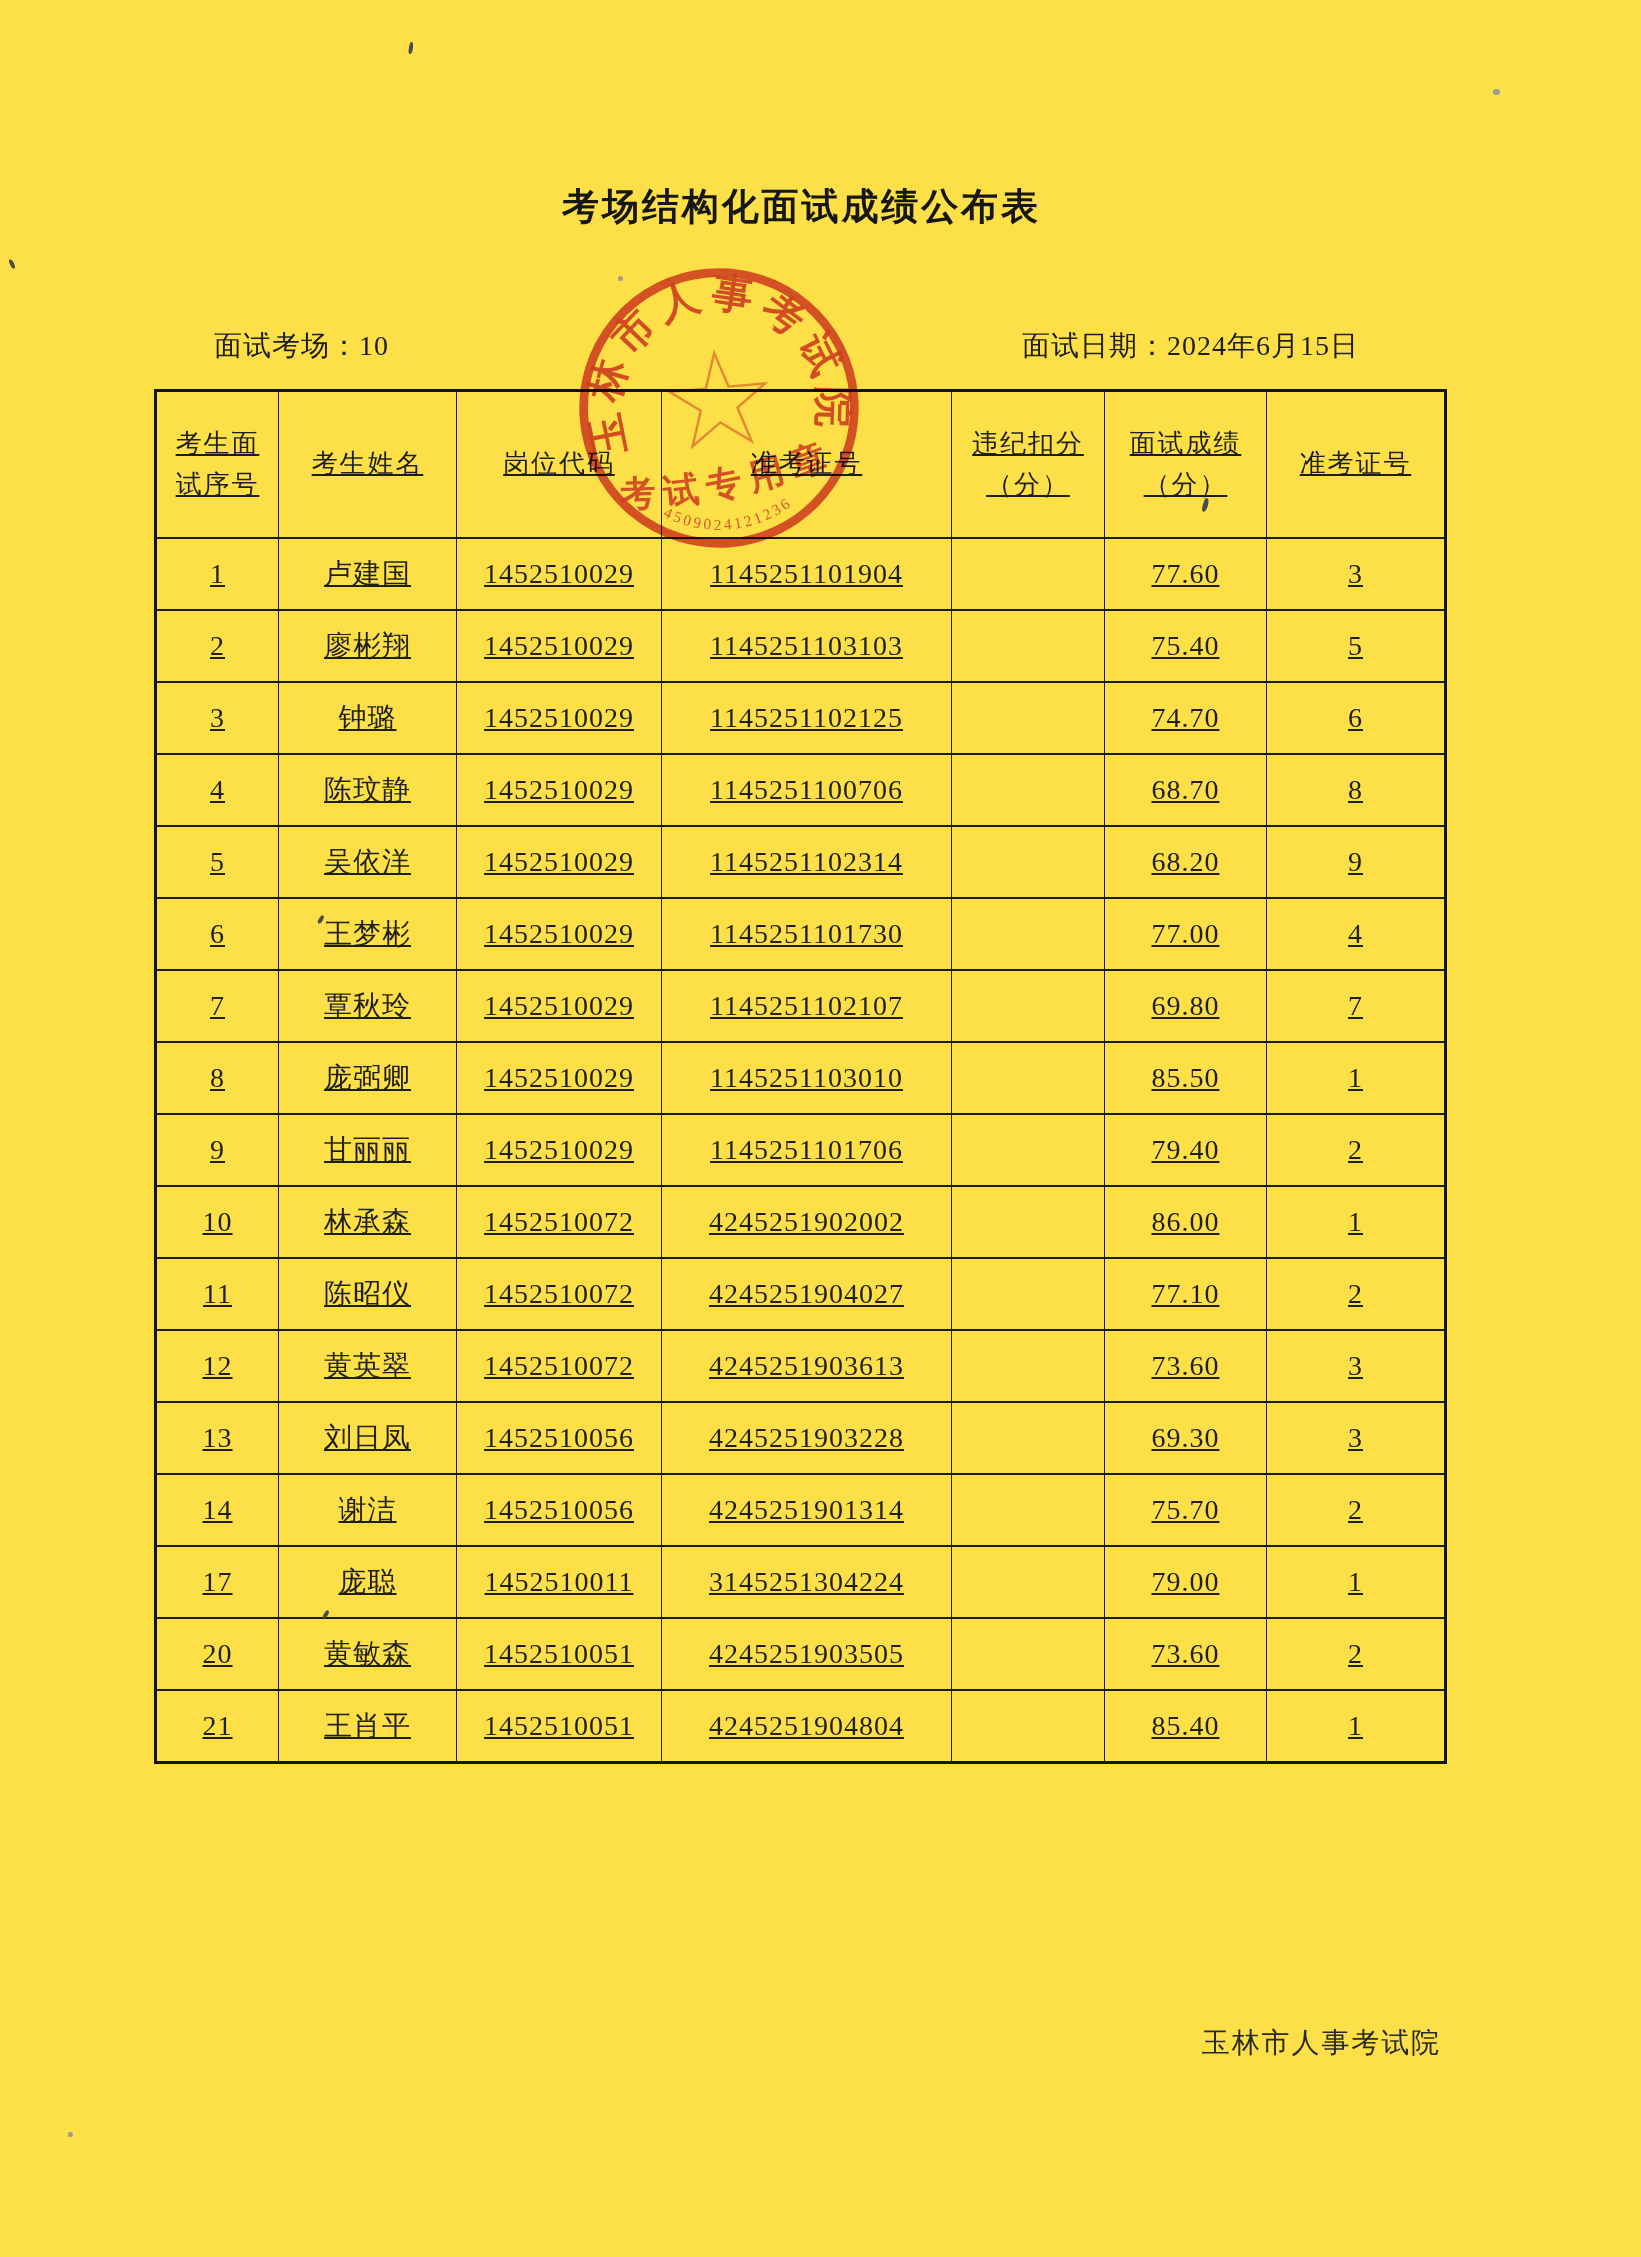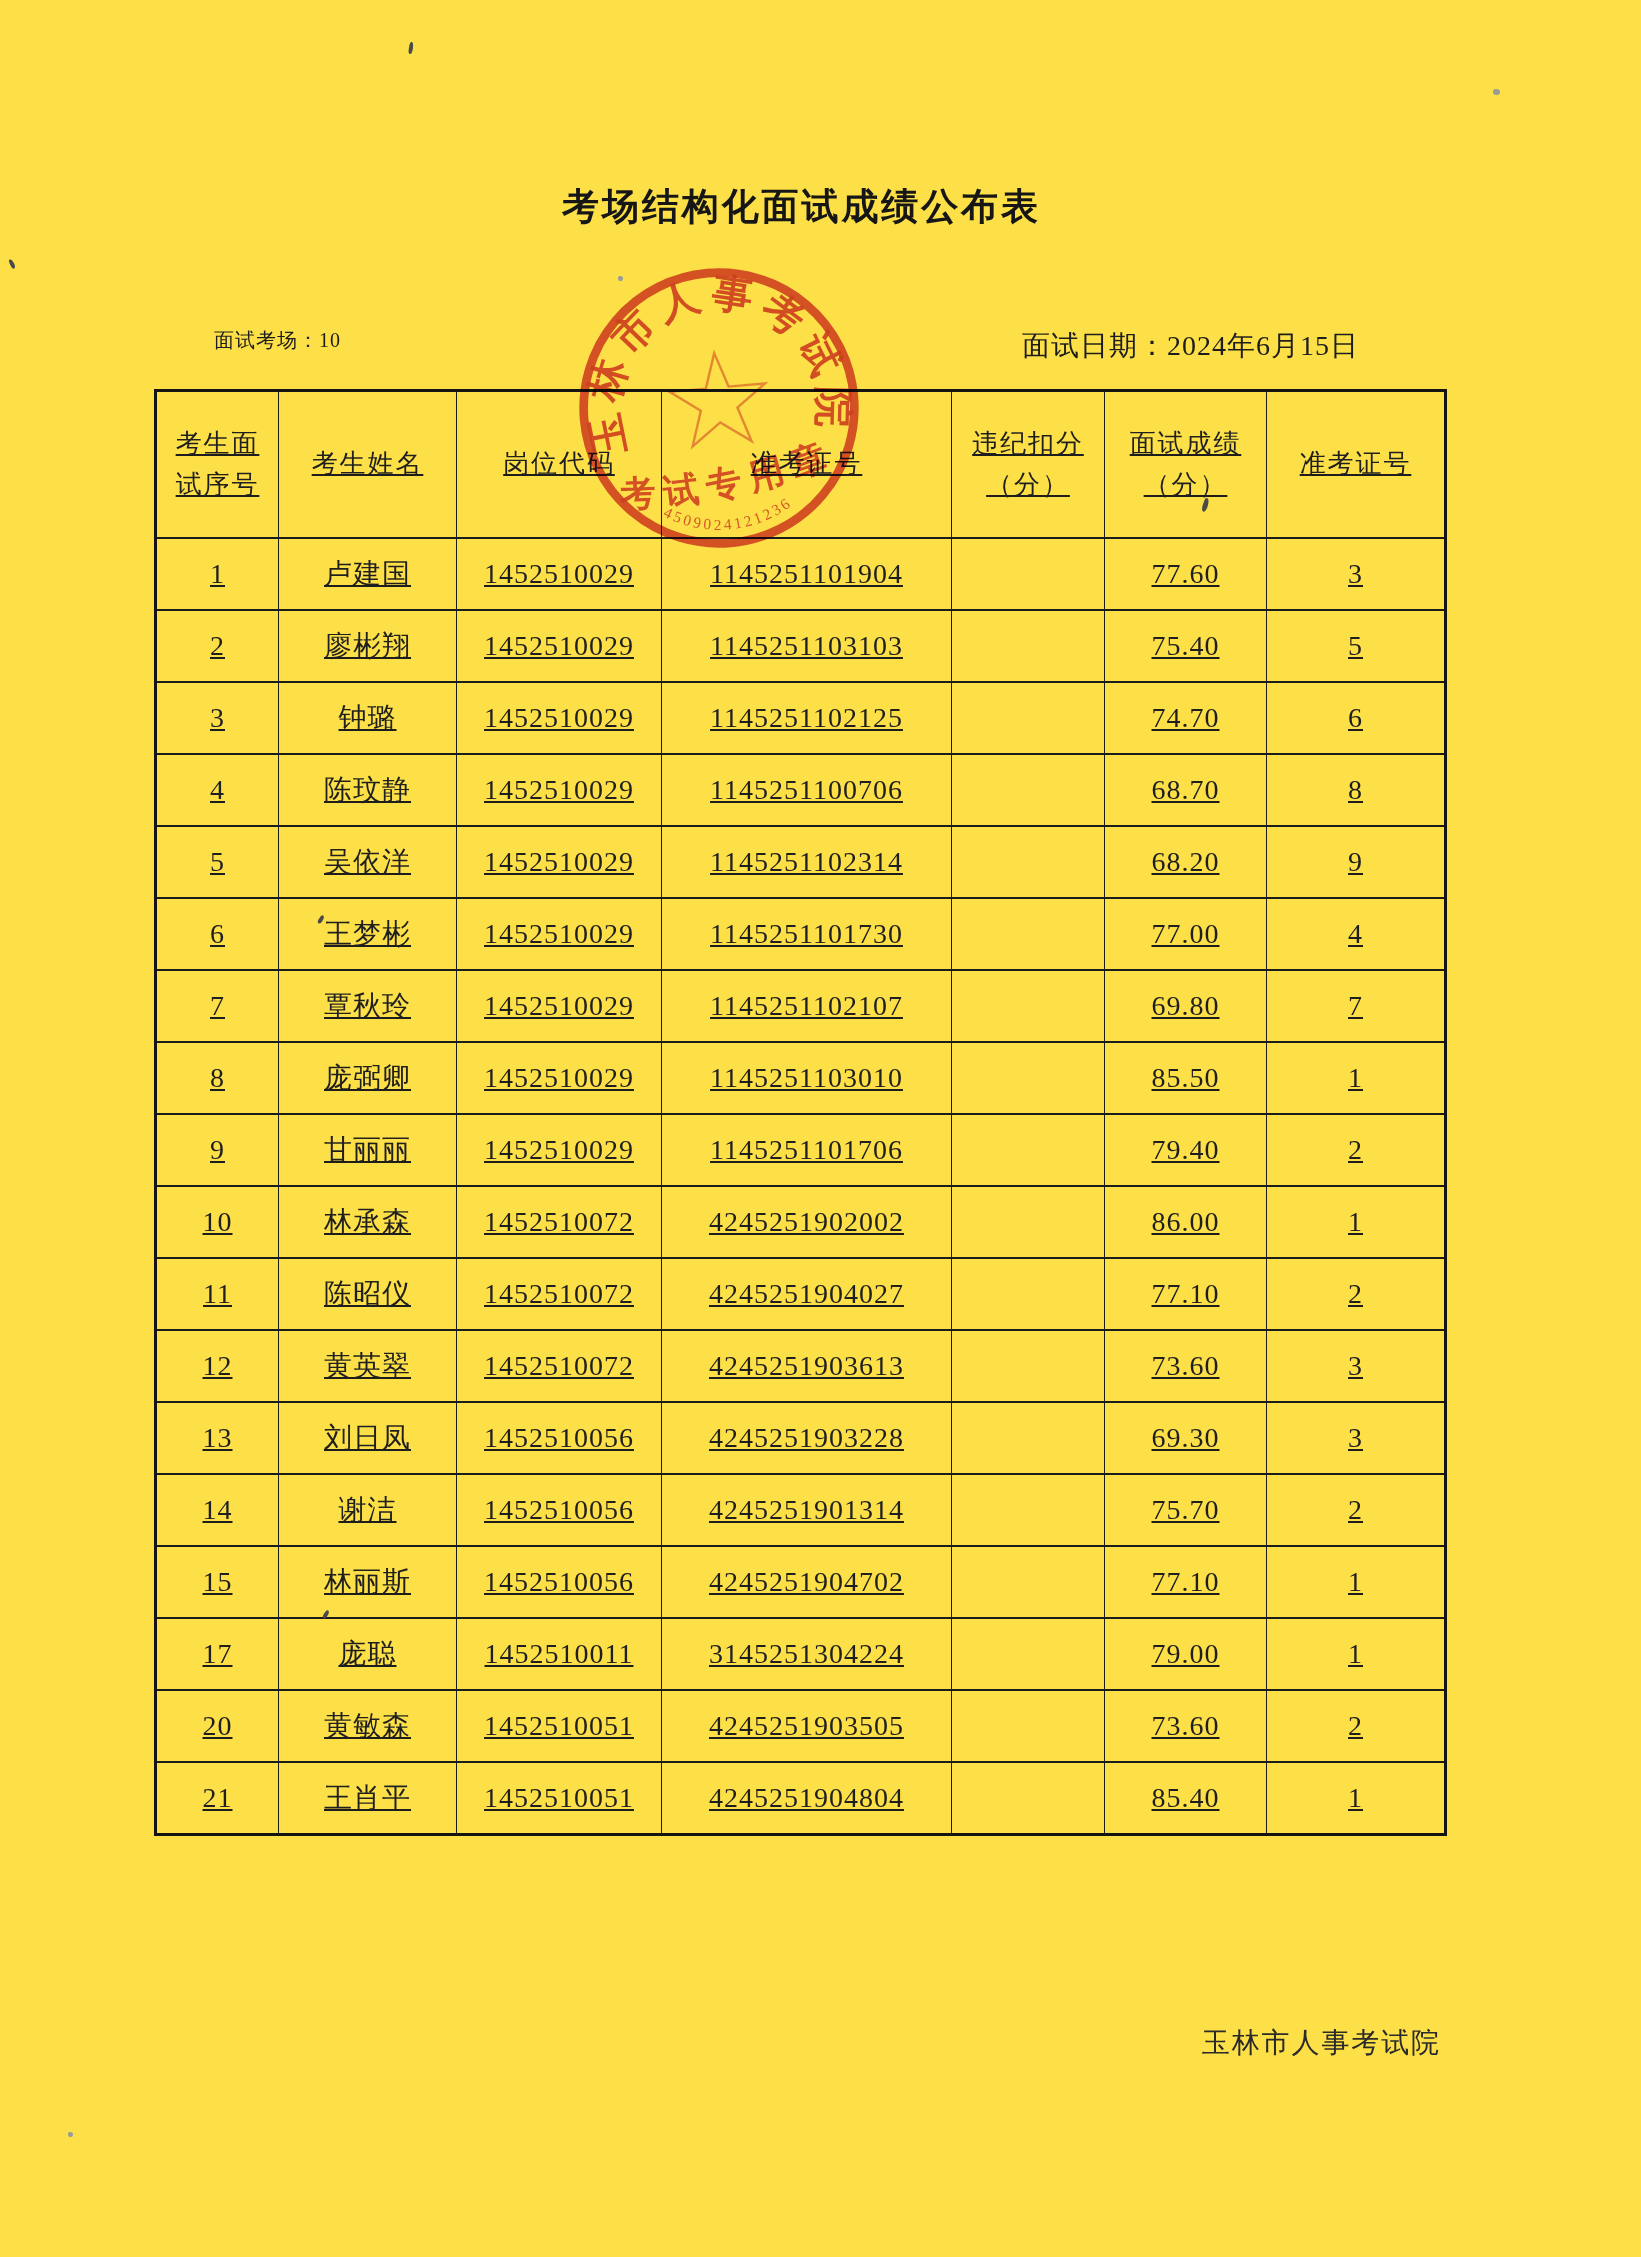--- a/index.html
+++ b/index.html
@@ -20,21 +20,21 @@
     top:182px;left:0;width:1603px;
     text-align:center;
     font-size:37px;
     font-weight:700;
     letter-spacing:2.9px;
     color:#161616;
   }
   .meta-room{
     position:absolute;
     top:327px;left:214px;
-    font-size:20px;
+    font-size:28px;
     letter-spacing:1px;
   }
   .meta-date{
     position:absolute;
     top:327px;left:1022px;
     font-size:28px;
     letter-spacing:1px;
   }
   table.score-table{
     position:absolute;
@@ -248,29 +248,20 @@
         <tr>
           <td>14</td>
           <td>谢洁</td>
           <td>1452510056</td>
           <td>4245251901314</td>
           <td></td>
           <td>75.70</td>
           <td>2</td>
         </tr>
         <tr>
-          <td>15</td>
-          <td>林丽斯</td>
-          <td>1452510056</td>
-          <td>4245251904702</td>
-          <td></td>
-          <td>77.10</td>
-          <td>1</td>
-        </tr>
-        <tr>
           <td>17</td>
           <td>庞聪</td>
           <td>1452510011</td>
           <td>3145251304224</td>
           <td></td>
           <td>79.00</td>
           <td>1</td>
         </tr>
         <tr>
           <td>20</td>

